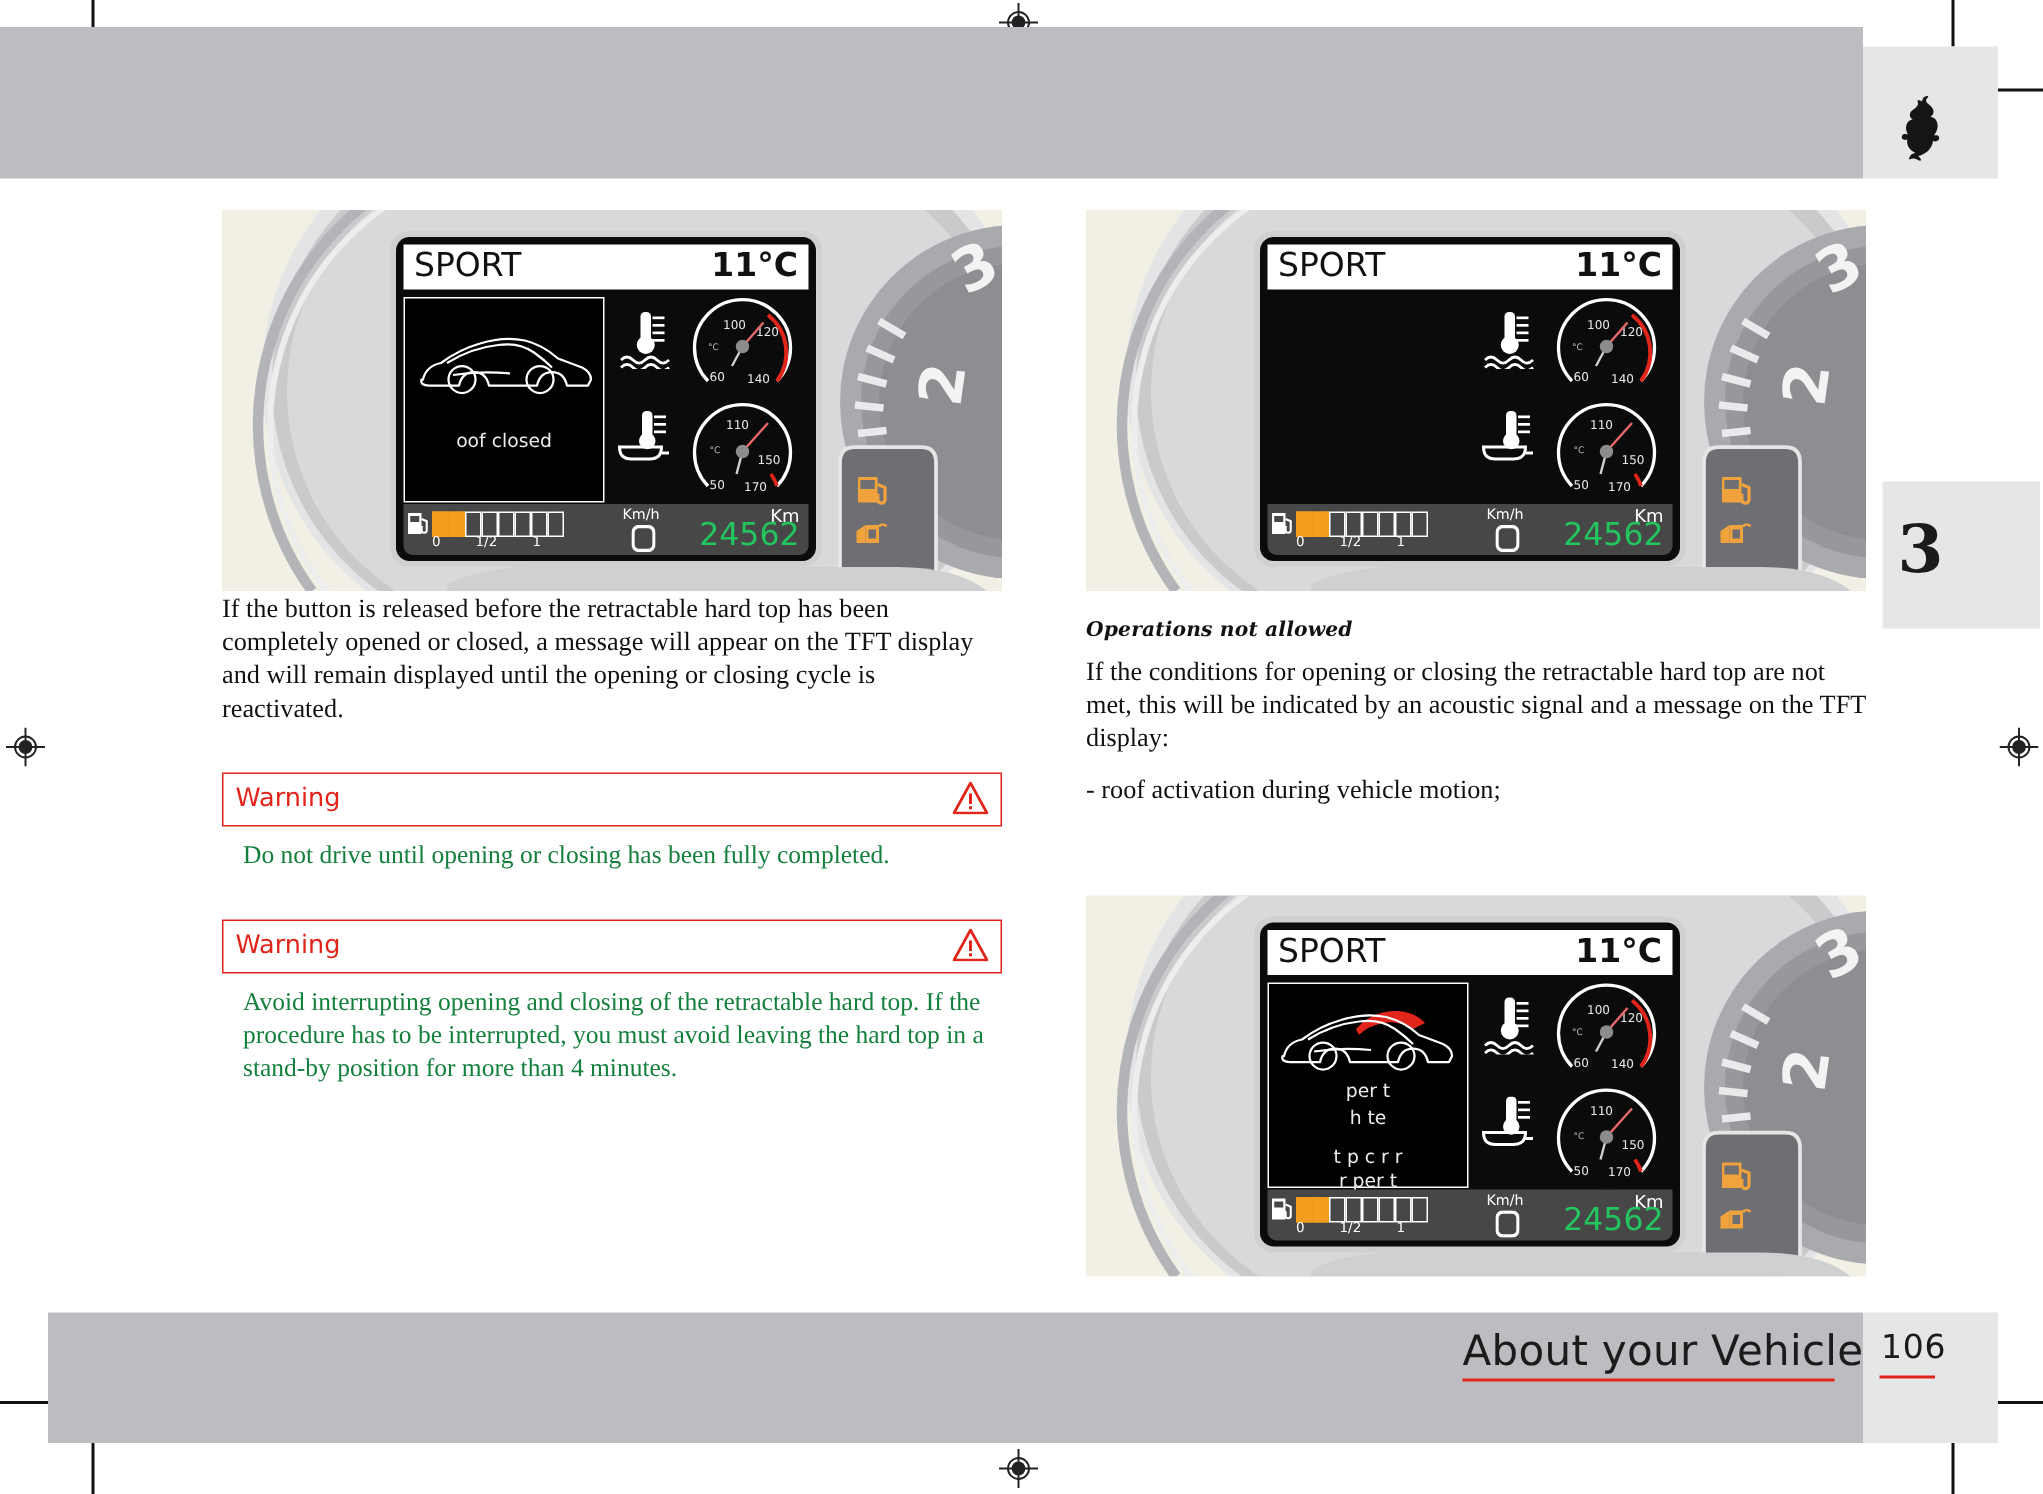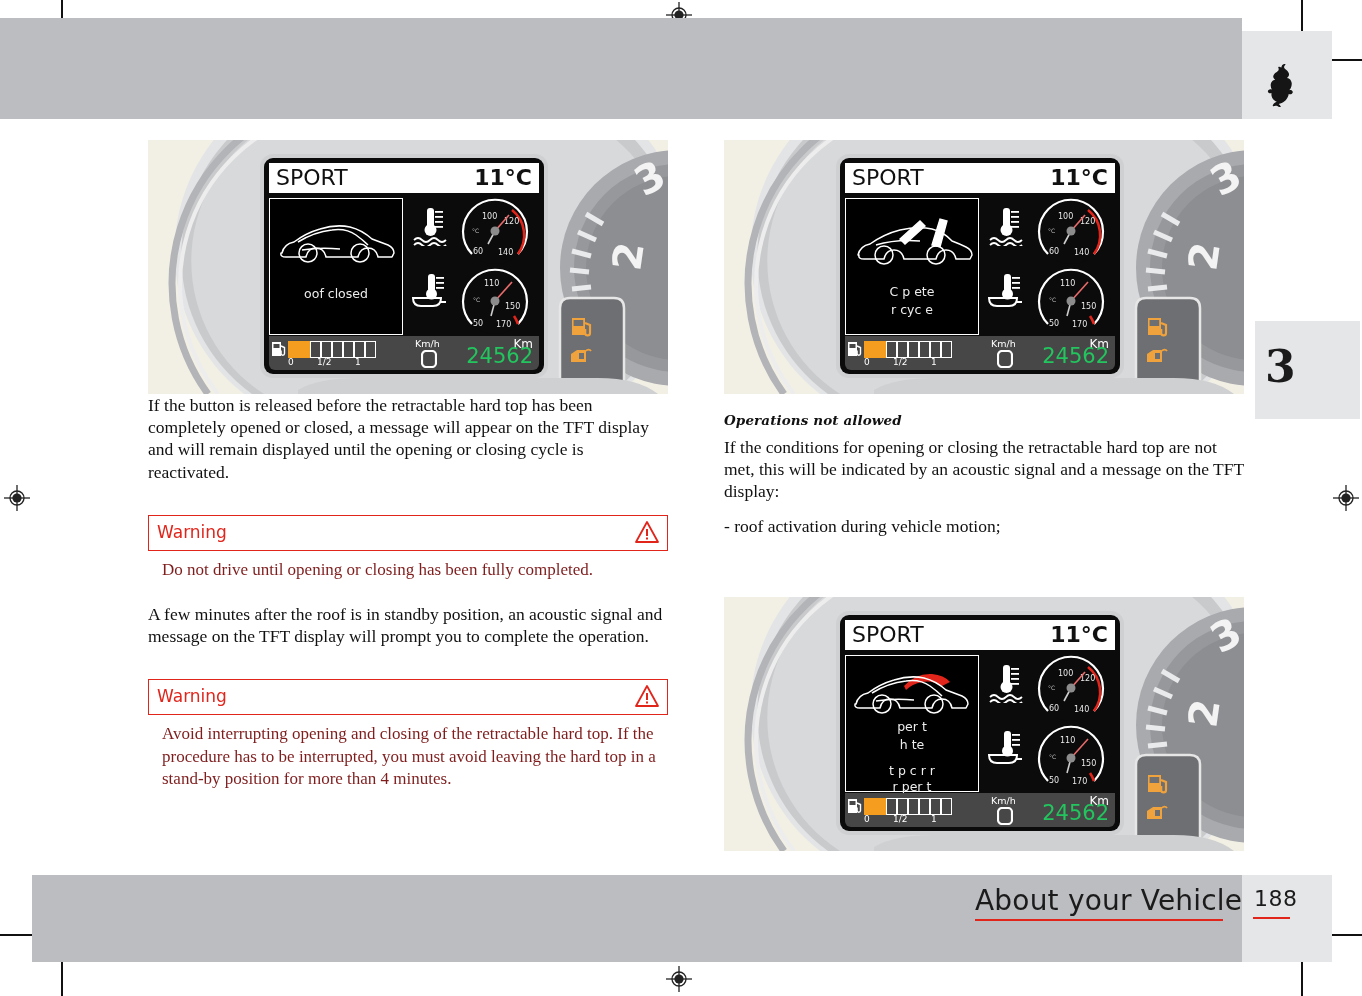--- a/index.html
+++ b/index.html
@@ -44,21 +44,21 @@
   .subhead{font-family:"DejaVu Serif",serif;font-weight:bold;font-style:italic;
            font-size:13.5px;color:#111;margin:18px 0 8px 0;letter-spacing:.1px;}
   .para{font-family:"Liberation Serif",serif;font-size:17.5px;line-height:1.27;
         color:#111;margin:0 0 12px 0;}
 
   .warnbox{border:1.6px solid #e1251b;height:34px;margin-top:32px;position:relative;}
   .warnbox .wtitle{position:absolute;left:8px;top:6px;font-family:"DejaVu Sans",sans-serif;
                    font-size:17px;color:#e1251b;}
   .warnbox .wicon{position:absolute;right:8px;top:5px;}
   .warntext{font-family:"Liberation Serif",serif;font-size:17px;line-height:1.3;
-            color:#7f1d1d;margin:8px 0 0 14px;}
+            color:#15803d;margin:8px 0 0 14px;}
 
   
   .cluster{position:absolute;inset:0;}
   .tft{position:absolute;left:116px;top:18px;width:280px;height:216px;
        background:#0b0b0b;border-radius:9px;overflow:hidden;
        box-shadow:0 0 0 4px #cfd0d2;}
   .tft-head{position:absolute;left:5px;top:5px;right:5px;height:30px;background:#fff;}
   .tft-head .mode{position:absolute;left:7px;top:2px;font-family:"DejaVu Sans",sans-serif;
                   font-size:22px;color:#111;letter-spacing:0px;}
   .tft-head .temp{position:absolute;right:7px;top:2px;font-family:"DejaVu Sans",sans-serif;
@@ -140,21 +140,21 @@
   </svg>
 </div>
 
 <div class="chapter-tab"></div>
 <div class="chapter-num">3</div>
 
 <div class="band-bottom"></div>
 <div class="footer-title">About your Vehicle</div>
 <div class="footer-rule"></div>
 <div class="page-box"></div>
-<div class="page-num">188</div>
+<div class="page-num">106</div>
 <div class="page-num-rule"></div>
 
 <div class="col col-left">
 
   <div class="figure">
     <svg class="cluster" viewBox="0 0 520 254">
 
       <path d="M 96 254 A 180 180 0 0 1 96 -30 L 470 -30 A 180 180 0 0 1 470 254 Z" fill="#e3e4e6"></path>
       <path d="M 104 254 A 170 170 0 0 1 104 -22 L 462 -22 A 170 170 0 0 1 462 254 Z" fill="#c9cacc"></path>
       <path d="M 116 254 A 158 158 0 0 1 116 -12 L 452 -12 A 158 158 0 0 1 452 254 Z" fill="#d8d9db"></path>
@@ -305,21 +305,20 @@
     <span class="wicon">
       <svg width="24" height="22" viewBox="0 0 24 22">
         <path d="M12 1 L23 21 L1 21 Z" fill="none" stroke="#e1251b" stroke-width="1.8" stroke-linejoin="round"></path>
         <rect x="11" y="8" width="2" height="7" fill="#e1251b"></rect>
         <rect x="11" y="16.5" width="2" height="2" fill="#e1251b"></rect>
       </svg>
     </span>
   </div>
   <p class="warntext">Do not drive until opening or closing has been fully completed.</p>
 
-  <p class="para" style="margin-top:22px;">A few minutes after the roof is in standby position, an acoustic signal and message on the TFT display will prompt you to complete the operation.</p>
 
   <div class="warnbox">
     <span class="wtitle">Warning</span>
     <span class="wicon">
       <svg width="24" height="22" viewBox="0 0 24 22">
         <path d="M12 1 L23 21 L1 21 Z" fill="none" stroke="#e1251b" stroke-width="1.8" stroke-linejoin="round"></path>
         <rect x="11" y="8" width="2" height="7" fill="#e1251b"></rect>
         <rect x="11" y="16.5" width="2" height="2" fill="#e1251b"></rect>
       </svg>
     </span>
@@ -366,36 +365,20 @@
         <path d="M15 3 a3 3 0 0 1 5 0" fill="none" stroke="#f0a23c" stroke-width="1.8"></path>
       </g>
       <path d="M 150 250 q 20 -12 60 -12 l 240 0 q 40 0 60 16 l 0 12 l -360 0 Z" fill="#cfd0d2"></path>
     </svg>
 
     <div class="tft">
       <div class="tft-head">
         <span class="mode">SPORT</span>
         <span class="temp">11°C</span>
       </div>
-      <div class="msgbox">
-        <svg width="128" height="66" viewBox="0 0 128 66" style="position:absolute;left:2px;top:10px;">
-          <g fill="none" stroke="#ffffff" stroke-width="1.5" stroke-linejoin="round">
-            <path d="M10 46 q2 -9 12 -11 q14 -10 30 -14 q18 -4 32 -1 q12 3 20 12 q8 3 14 6 q6 3 6 8 l-2 4 l-14 0 q-2 -9 -10 -9 q-8 0 -10 9 l-32 0 q-2 -9 -10 -9 q-8 0 -10 9 l-20 0 q-6 0 -5 -4 Z"></path>
-            <path d="M28 36 q20 -6 44 -4"></path>
-            <circle cx="36" cy="46" r="9"></circle>
-            <circle cx="88" cy="46" r="9"></circle>
-          </g>
-          <g fill="#ffffff" stroke="#ffffff" stroke-width="1.4">
-            <path d="M52 30 L72 12 l5 5 l-20 18 Z"></path>
-            <path d="M84 36 L92 10 l7 2 l-7 26 Z"></path>
-          </g>
-        </svg>
-        <div class="msgtext" style="top:84px;">C     p ete</div>
-        <div class="msgtext" style="top:102px;">r     cyc e</div>
-      </div>
 
       <svg width="38" height="40" viewBox="0 0 38 40" style="position:absolute;left:148px;top:48px;">
         <g fill="#fff">
             <rect x="15" y="2" width="7" height="20" rx="3"></rect>
             <circle cx="18.5" cy="24" r="6"></circle>
         <rect x="23" y="5" width="8" height="1.8"></rect>
             <rect x="23" y="10" width="8" height="1.8"></rect>
         <rect x="23" y="15" width="8" height="1.8"></rect>
             <rect x="23" y="20" width="8" height="1.8"></rect>
           </g>

